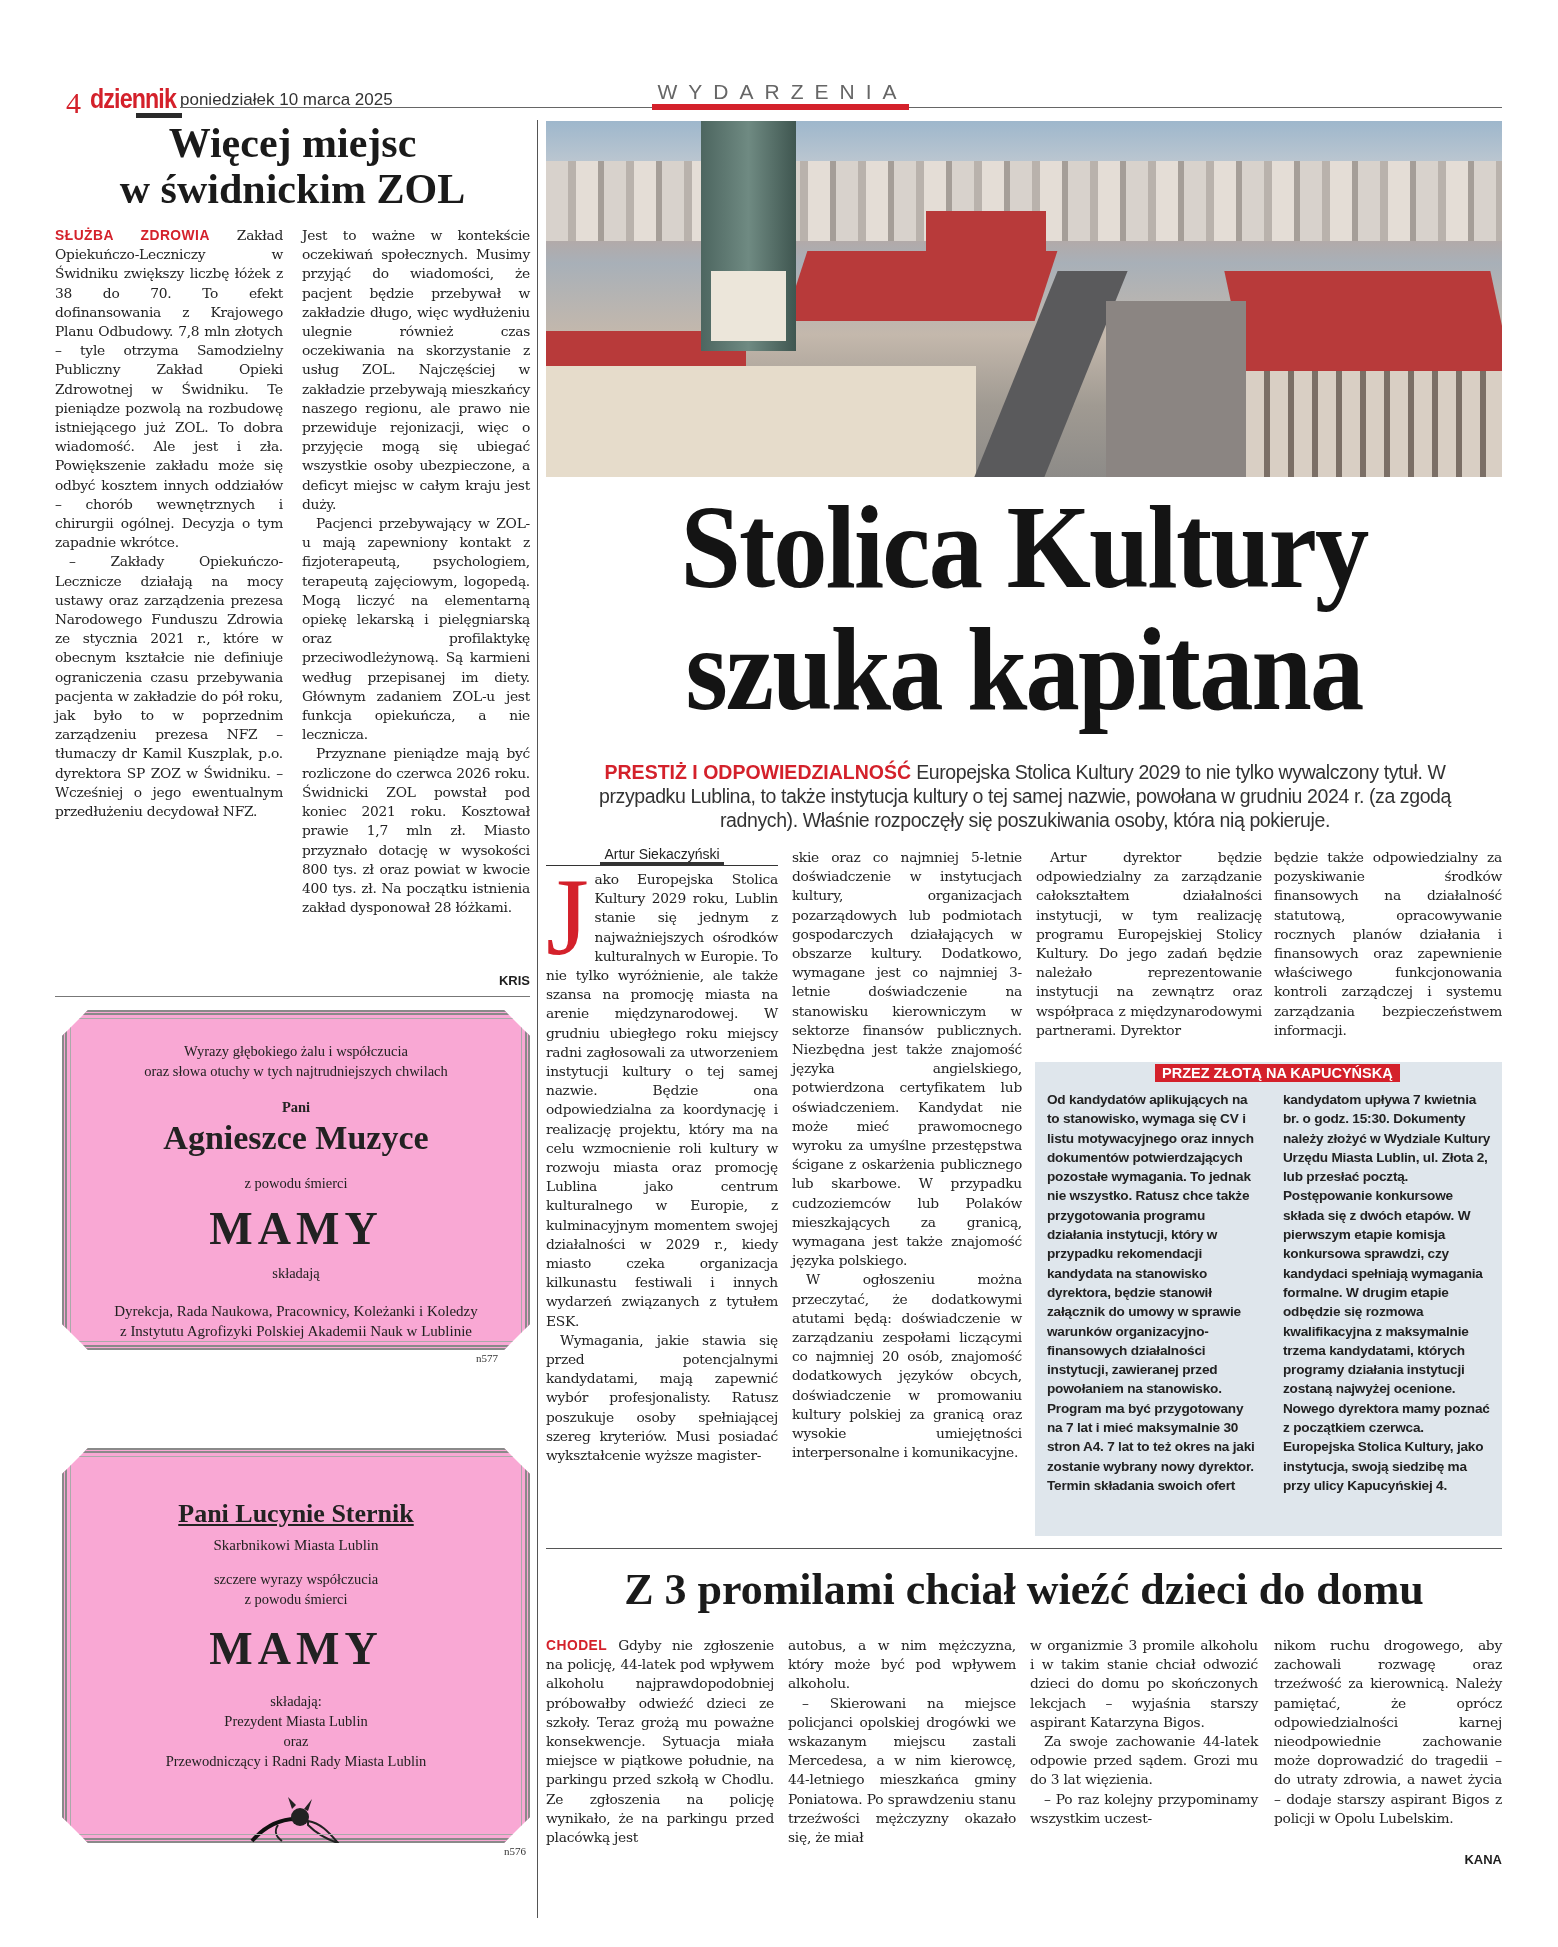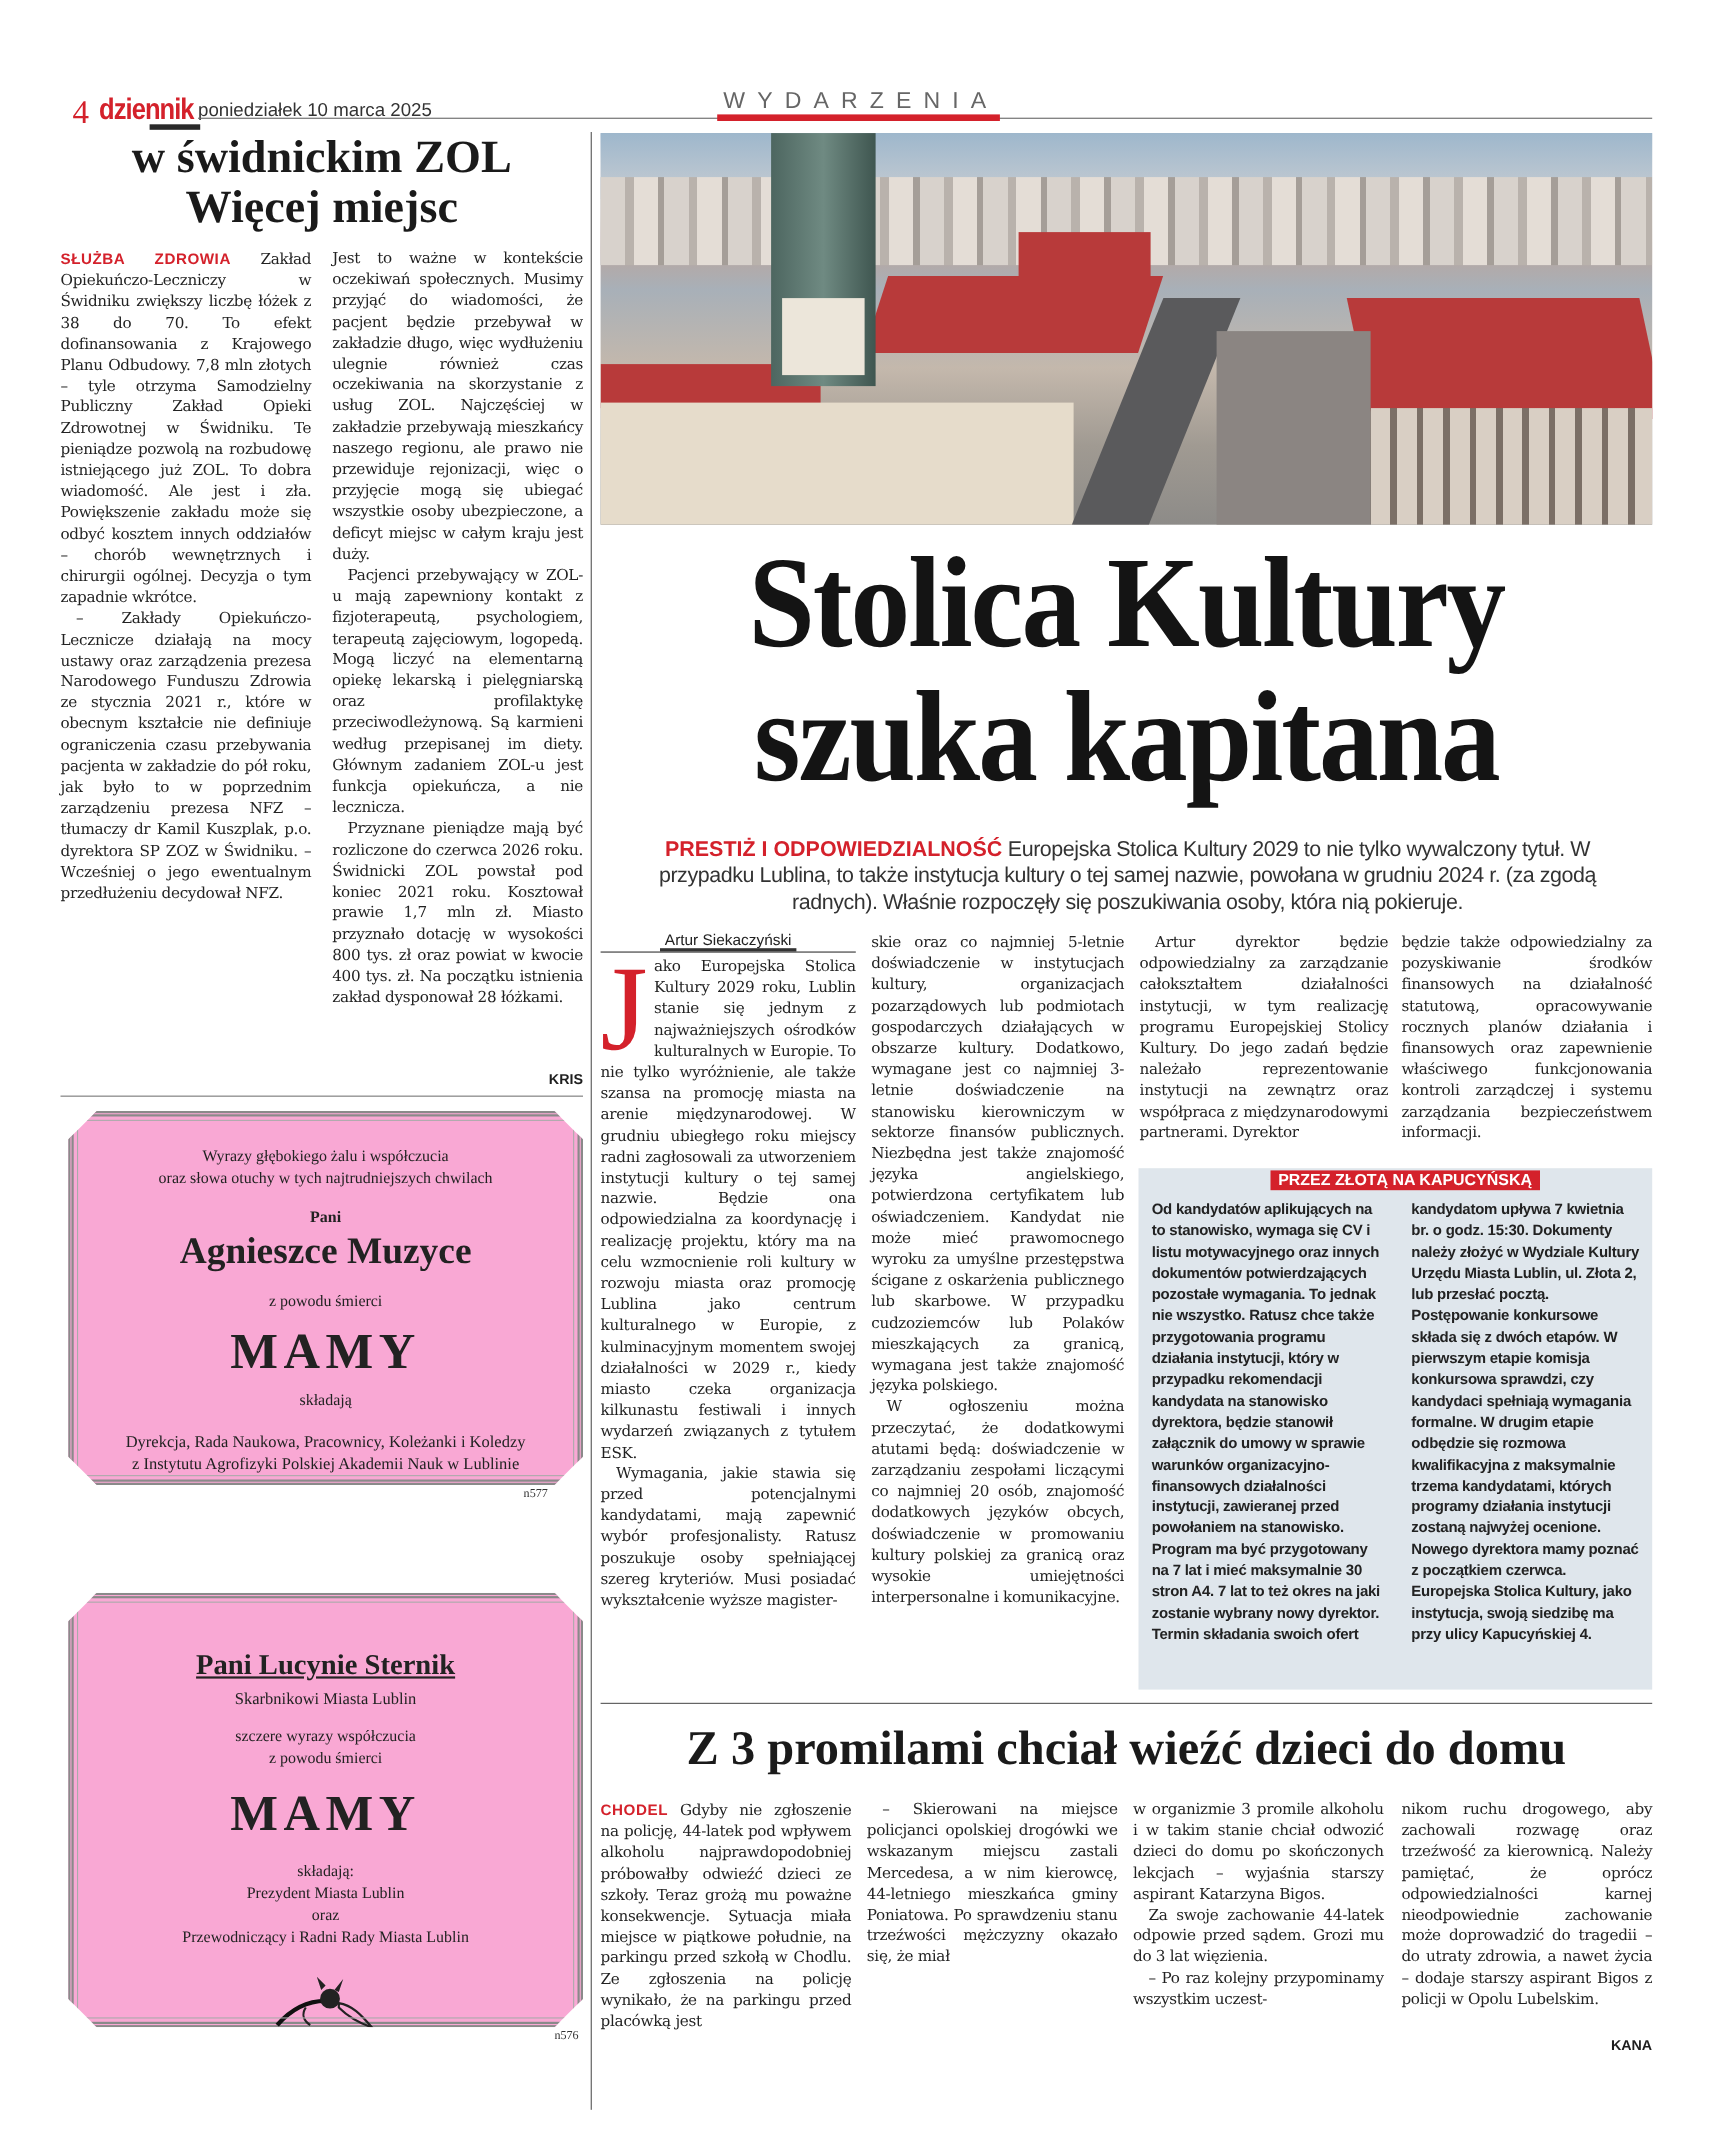--- a/index.html
+++ b/index.html
@@ -66,22 +66,22 @@
 
 <div class="abs pagenum">4</div>
 <div class="abs logo">dziennik</div>
 <div class="abs logo-sub"></div>
 <div class="abs date">poniedziałek 10 marca 2025</div>
 <div class="abs hdr-line"></div>
 <div class="abs section">WYDARZENIA</div>
 <div class="abs section-bar"></div>
 
 <div class="abs left-title">
+  <div>Więcej miejsc</div>
   <div>w świdnickim ZOL</div>
-  <div>Więcej miejsc</div>
 </div>
 
 <div class="abs col" style="left:55px; top:226px; width:228px;">
   <p class="first"><span class="kicker">SŁUŻBA ZDROWIA</span> <span>Zakład Opiekuńczo-Leczniczy w Świdniku zwiększy liczbę łóżek z 38 do 70. To efekt dofinansowania z Krajowego Planu Odbudowy. 7,8 mln złotych – tyle otrzyma Samodzielny Publiczny Zakład Opieki Zdrowotnej w Świdniku. Te pieniądze pozwolą na rozbudowę istniejącego już ZOL. To dobra wiadomość. Ale jest i zła. Powiększenie zakładu może się odbyć kosztem innych oddziałów – chorób wewnętrznych i chirurgii ogólnej. Decyzja o tym zapadnie wkrótce.</span></p>
   <p>– Zakłady Opiekuńczo-Lecznicze działają na mocy ustawy oraz zarządzenia prezesa Narodowego Funduszu Zdrowia ze stycznia 2021 r., które w obecnym kształcie nie definiuje ograniczenia czasu przebywania pacjenta w zakładzie do pół roku, jak było to w poprzednim zarządzeniu prezesa NFZ – tłumaczy dr Kamil Kuszplak, p.o. dyrektora SP ZOZ w Świdniku. – Wcześniej o jego ewentualnym przedłużeniu decydował NFZ.</p>
 </div>
 <div class="abs col" style="left:302px; top:226px; width:228px;">
   <p class="first">Jest to ważne w kontekście oczekiwań społecznych. Musimy przyjąć do wiadomości, że pacjent będzie przebywał w zakładzie długo, więc wydłużeniu ulegnie również czas oczekiwania na skorzystanie z usług ZOL. Najczęściej w zakładzie przebywają mieszkańcy naszego regionu, ale prawo nie przewiduje rejonizacji, więc o przyjęcie mogą się ubiegać wszystkie osoby ubezpieczone, a deficyt miejsc w całym kraju jest duży.</p>
   <p>Pacjenci przebywający w ZOL-u mają zapewniony kontakt z fizjoterapeutą, psychologiem, terapeutą zajęciowym, logopedą. Mogą liczyć na elementarną opiekę lekarską i pielęgniarską oraz profilaktykę przeciwodleżynową. Są karmieni według przepisanej im diety. Głównym zadaniem ZOL-u jest funkcja opiekuńcza, a nie lecznicza.</p>
   <p>Przyznane pieniądze mają być rozliczone do czerwca 2026 roku. Świdnicki ZOL powstał pod koniec 2021 roku. Kosztował prawie 1,7 mln zł. Miasto przyznało dotację w wysokości 800 tys. zł oraz powiat w kwocie 400 tys. zł. Na początku istnienia zakład dysponował 28 łóżkami.</p>
@@ -186,20 +186,21 @@
 </div>
 
 <div class="abs bottom-rule"></div>
 
 <div class="abs bottom-title">Z 3 promilami chciał wieźć dzieci do domu</div>
 
 <div class="abs col" style="left:546px; top:1636px; width:228px;">
   <p class="first"><span class="kicker">CHODEL</span> <span>Gdyby nie zgłoszenie na policję, 44-latek pod wpływem alkoholu najprawdopodobniej próbowałby odwieźć dzieci ze szkoły. Teraz grożą mu poważne konsekwencje. Sytuacja miała miejsce w piątkowe południe, na parkingu przed szkołą w Chodlu. Ze zgłoszenia na policję wynikało, że na parkingu przed placówką jest</span></p>
 </div>
 <div class="abs col" style="left:788px; top:1636px; width:228px;">
+  <p class="first">autobus, a w nim mężczyzna, który może być pod wpływem alkoholu.</p>
   <p>– Skierowani na miejsce policjanci opolskiej drogówki we wskazanym miejscu zastali Mercedesa, a w nim kierowcę, 44-letniego mieszkańca gminy Poniatowa. Po sprawdzeniu stanu trzeźwości mężczyzny okazało się, że miał</p>
 </div>
 <div class="abs col" style="left:1030px; top:1636px; width:228px;">
   <p class="first">w organizmie 3 promile alkoholu i w takim stanie chciał odwozić dzieci do domu po skończonych lekcjach – wyjaśnia starszy aspirant Katarzyna Bigos.</p>
   <p>Za swoje zachowanie 44-latek odpowie przed sądem. Grozi mu do 3 lat więzienia.</p>
   <p>– Po raz kolejny przypominamy wszystkim uczest-</p>
 </div>
 <div class="abs col" style="left:1274px; top:1636px; width:228px;">
   <p class="first">nikom ruchu drogowego, aby zachowali rozwagę oraz trzeźwość za kierownicą. Należy pamiętać, że oprócz odpowiedzialności karnej nieodpowiednie zachowanie może doprowadzić do tragedii – do utraty zdrowia, a nawet życia – dodaje starszy aspirant Bigos z policji w Opolu Lubelskim.</p>
 </div>

